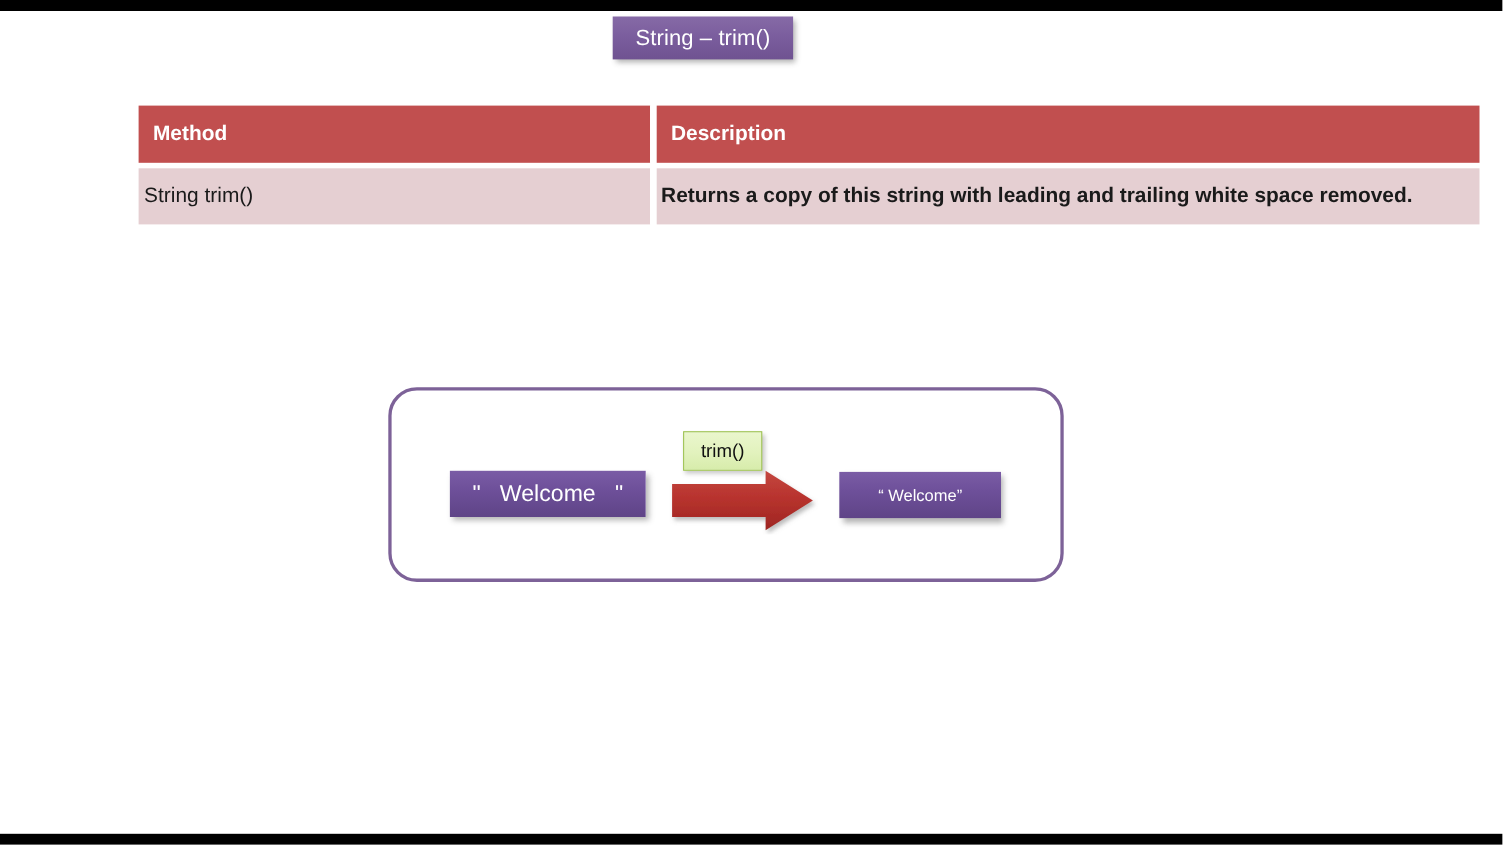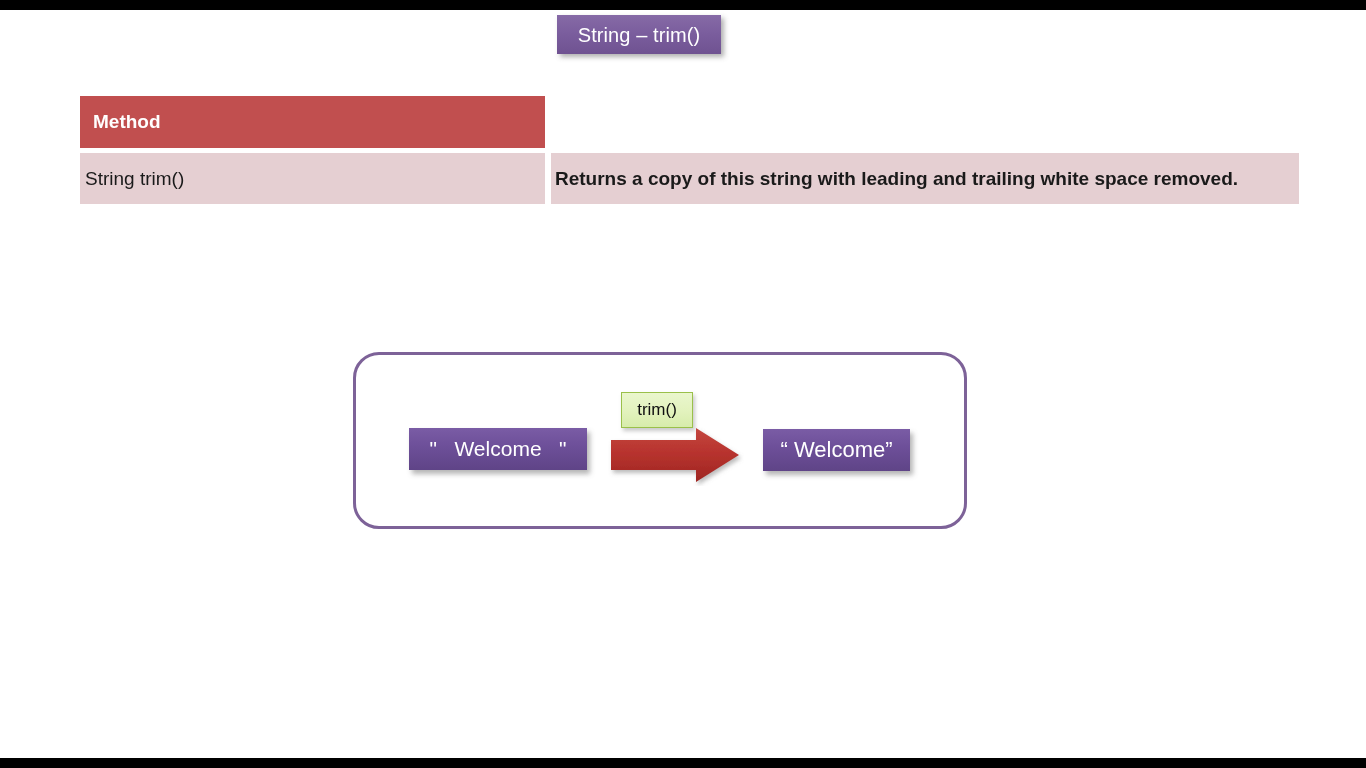--- a/index.html
+++ b/index.html
@@ -62,20 +62,21 @@
   .method-table {
     position: absolute;
     left: 80px;
     top: 96px;
     width: 1219px;
   }
   .table-row-head,
   .table-row-body {
     display: flex;
     width: 100%;
+    margin-left: 46px;
   }
   .table-row-head { height: 52px; }
   .table-row-body { height: 51px; margin-top: 5px; border-radius: 22px; }
 
   .cell {
     display: flex;
     align-items: center;
     box-sizing: border-box;
   }
   .col-method { width: 465px; }
@@ -127,21 +128,21 @@
     top: 428px;
     width: 178px;
     height: 42px;
     font-size: 21px;
   }
   .box-output {
     left: 763px;
     top: 429px;
     width: 147px;
     height: 42px;
-    font-size: 22px;
+    font-size: 15px;
   }
 
   .label-trim {
     position: absolute;
     left: 621px;
     top: 392px;
     width: 72px;
     height: 36px;
     box-sizing: border-box;
     background: linear-gradient(to bottom, #eaf6cd 0%, #e2f2bd 55%, #d7ecab 100%);
@@ -171,20 +172,21 @@
 
   <div class="title-banner">
     <span class="title-banner-label">String – trim()</span>
   </div>
 
   <div class="method-table">
 
     <div class="table-row-head">
       <div class="cell head-cell col-method">Method</div>
       <div class="col-gap"></div>
+      <div class="cell head-cell col-desc">Description</div>
     </div>
 
     <div class="table-row-body">
       <div class="cell body-cell col-method">String trim()</div>
       <div class="col-gap"></div>
       <div class="cell body-cell col-desc">Returns a copy of this string with leading and trailing white space removed.</div>
     </div>
 
   </div>
 

